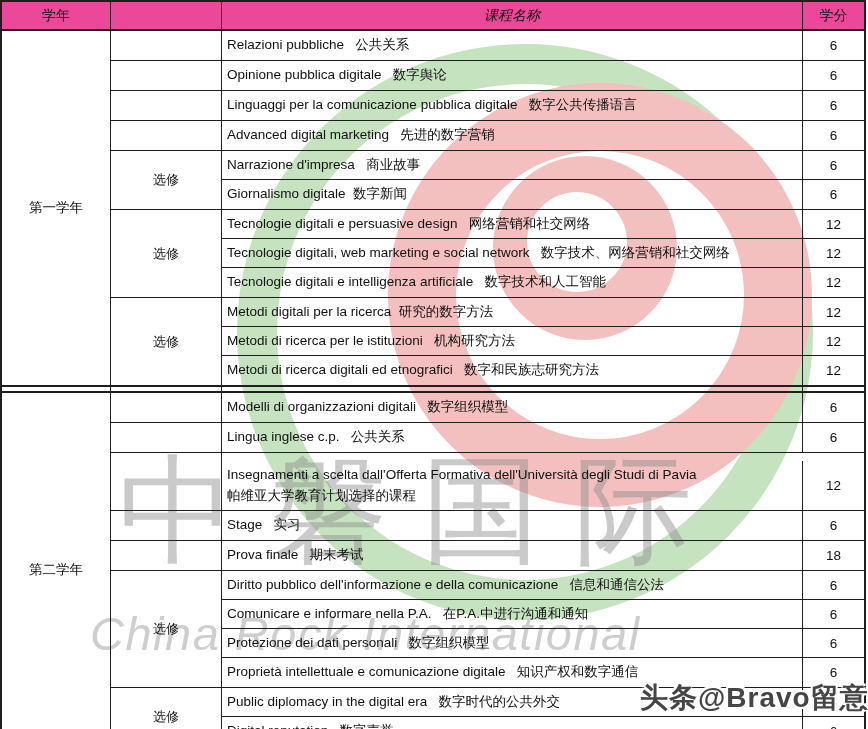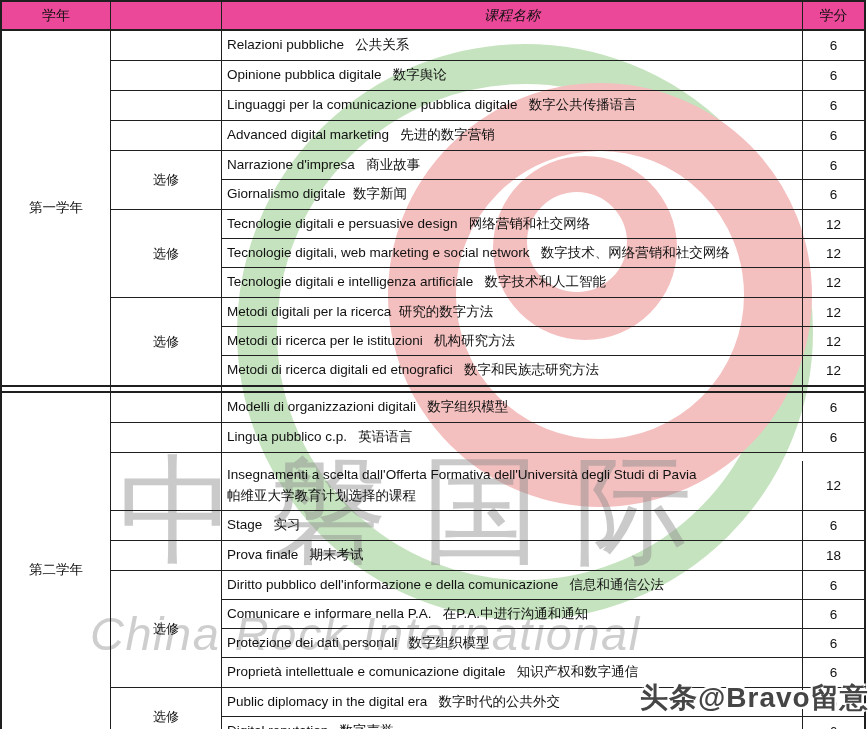--- a/index.html
+++ b/index.html
@@ -189,21 +189,21 @@
                 <div class="crow">
                   <div class="cname">Modelli di organizzazioni digitali   数字组织模型</div>
                   <div class="credit">6</div>
                 </div>
               </div>
             </div>
             <div class="grp">
               <div class="elective"></div>
               <div class="rows">
                 <div class="crow">
-                  <div class="cname">Lingua pubblico c.p.   英语语言</div>
+                  <div class="cname">Lingua inglese c.p.   公共关系</div>
                   <div class="credit">6</div>
                 </div>
               </div>
             </div>
             <div class="grp">
               <div class="elective"></div>
               <div class="rows">
                 <div class="crow tall">
                   <div class="cname"><div class="">Insegnamenti a scelta dall'Offerta Formativa dell'Università degli Studi di Pavia</div><div class="">帕维亚大学教育计划选择的课程</div></div>
                   <div class="credit">12</div>

